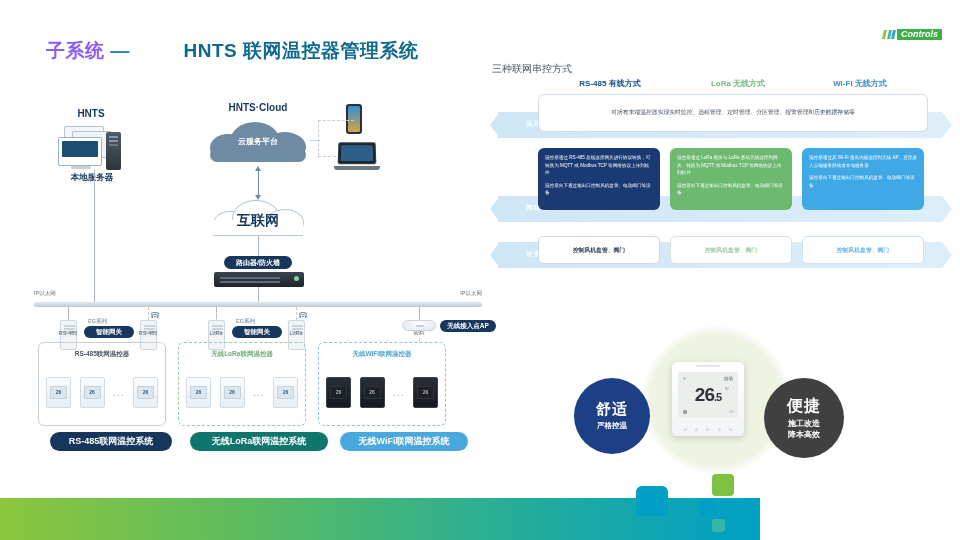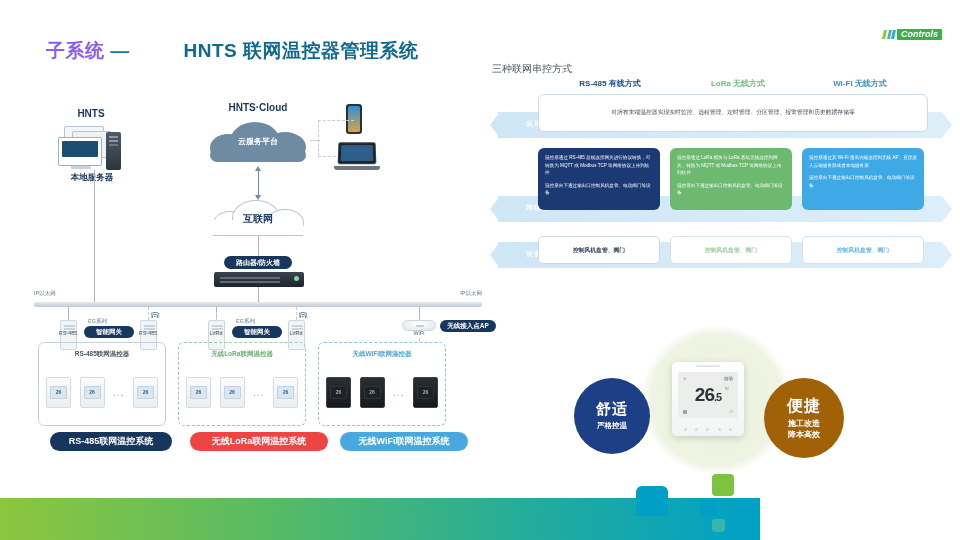--- a/index.html
+++ b/index.html
@@ -88,21 +88,21 @@
   #cloud-platform-label { position:absolute; left:0; top:16px; width:104px; z-index:3;
     font-size:8px; font-weight:bold; color:#fff; text-align:center; }
 
   #internet-cloud { position:absolute; left: 182px; top: 118px; width: 96px; height: 38px; }
   #internet-cloud .ic { position:absolute; border:1.3px solid #b6c4d1; background:#fff; border-radius:50%; }
   #internet-cloud .i1 { left: 3px; top: 13px; width: 34px; height: 25px; }
   #internet-cloud .i2 { left: 22px; top: 2px; width: 48px; height: 36px; }
   #internet-cloud .i3 { left: 56px; top: 11px; width: 38px; height: 27px; }
   #internet-cloud .ibar { position:absolute; left:3px; bottom:0; width:90px; height:16px; background:#fff; border-bottom:1.3px solid #b6c4d1; }
   #internet-label { position:absolute; left:0; top:14px; width:96px; z-index:4;
-    font-size:10px; font-weight:bold; color:#17375e; text-align:center; }
+    font-size:14px; font-weight:bold; color:#17375e; text-align:center; }
 
   .v-arrow { position:absolute; width:1px; background:#6f8ba3; }
   .v-arrow::before { content:""; position:absolute; left:-3px; top:-4px; border-left:3.5px solid transparent; border-right:3.5px solid transparent; border-bottom:5px solid #6f8ba3; }
   .v-arrow::after  { content:""; position:absolute; left:-3px; bottom:-4px; border-left:3.5px solid transparent; border-right:3.5px solid transparent; border-top:5px solid #6f8ba3; }
 
   
   #phone-device { position:absolute; left: 318px; top: 24px; width: 16px; height: 30px;
     background:#2a3138; border-radius:3px; padding:2px; }
   #phone-device i { display:block; width:100%; height:100%;
     background: linear-gradient(180deg,#2e8fd6,#d9a441); border-radius:1.5px; }
@@ -185,21 +185,21 @@
   .stat .scr { width:17px; height:13px; background:#dbe7f0; border:.5px solid #c2d2de; border-radius:1px;
     font-size:5px; color:#2b5d82; display:flex; align-items:center; justify-content:center; font-weight:bold;}
   .stat.dark { background: linear-gradient(180deg,#2a2f35,#16191d); border-color:#3a4046; }
   .stat.dark .scr { background:#1e2227; border-color:#2e343a; color:#9fb6c6; }
   .ellipsis { font-size:10px; color:#9aa7b2; letter-spacing:1px; }
 
   
   .sys-pill { position:absolute; top: 352px; height: 19px; border-radius:10px;
     font-size: 9px; font-weight:bold; color:#fff; text-align:center; line-height:19px; }
   #sys-rs485 { left: 22px;  width: 122px; background:#16365c; }
-  #sys-lora  { left: 162px; width: 138px; background:#ef4444; }
+  #sys-lora  { left: 162px; width: 138px; background:#0f766e; }
   #sys-wifi  { left: 312px; width: 128px; background:#49a8dd; }
 
   
   #right-diagram { position:absolute; left: 490px; top: 58px; width: 460px; height: 230px; }
 
   #layers-title { position:absolute; left: 2px; top: 4px;
     font-size: 10px; color:#4b5560; font-weight:normal; }
 
   .method-hd { position:absolute; top: 20px; font-size: 8px; font-weight:bold; text-align:center; }
   #hd-rs485 { left: 60px;  width: 120px; color:#1a4f8c; }
@@ -244,21 +244,21 @@
   
   #benefits { position:absolute; left: 560px; top: 278px; width: 300px; height: 200px; }
   #benefit-halo { position:absolute; left: 82px; top: 48px; width: 148px; height: 148px;
     background: radial-gradient(circle, #eef2e0 0%, #eef3e2 62%, rgba(238,243,226,0) 72%);
     border-radius:50%; }
 
   .circle { position:absolute; border-radius:50%; color:#fff;
     display:flex; flex-direction:column; align-items:center; justify-content:center; text-align:center; }
   #circle-energy  { left: 104px; top: 2px;   width: 90px; height: 90px; background:#3fae3f; }
   #circle-comfort { left: 14px;  top: 100px; width: 76px; height: 76px; background:#1c3f86; }
-  #circle-easy    { left: 204px; top: 100px; width: 80px; height: 80px; background:#a16207;text-align:center; }
+  #circle-easy    { left: 204px; top: 100px; width: 80px; height: 80px; background:#404040;text-align:center; }
 
   .circle-title { font-weight:bold; letter-spacing:1px; }
   #circle-energy .circle-title  { font-size: 19px; margin-bottom: 1px; }
   #circle-comfort .circle-title { font-size: 15px; margin-bottom: 2px; }
   #circle-easy .circle-title    { font-size: 16px; margin-bottom: 2px; }
   .circle-sub { font-size: 8px; font-weight:bold; line-height: 1.35; }
   #circle-comfort .circle-sub { font-size: 7.5px; }
 
   
   #thermostat { position:absolute; left: 112px; top: 84px; width: 72px; height: 74px;

